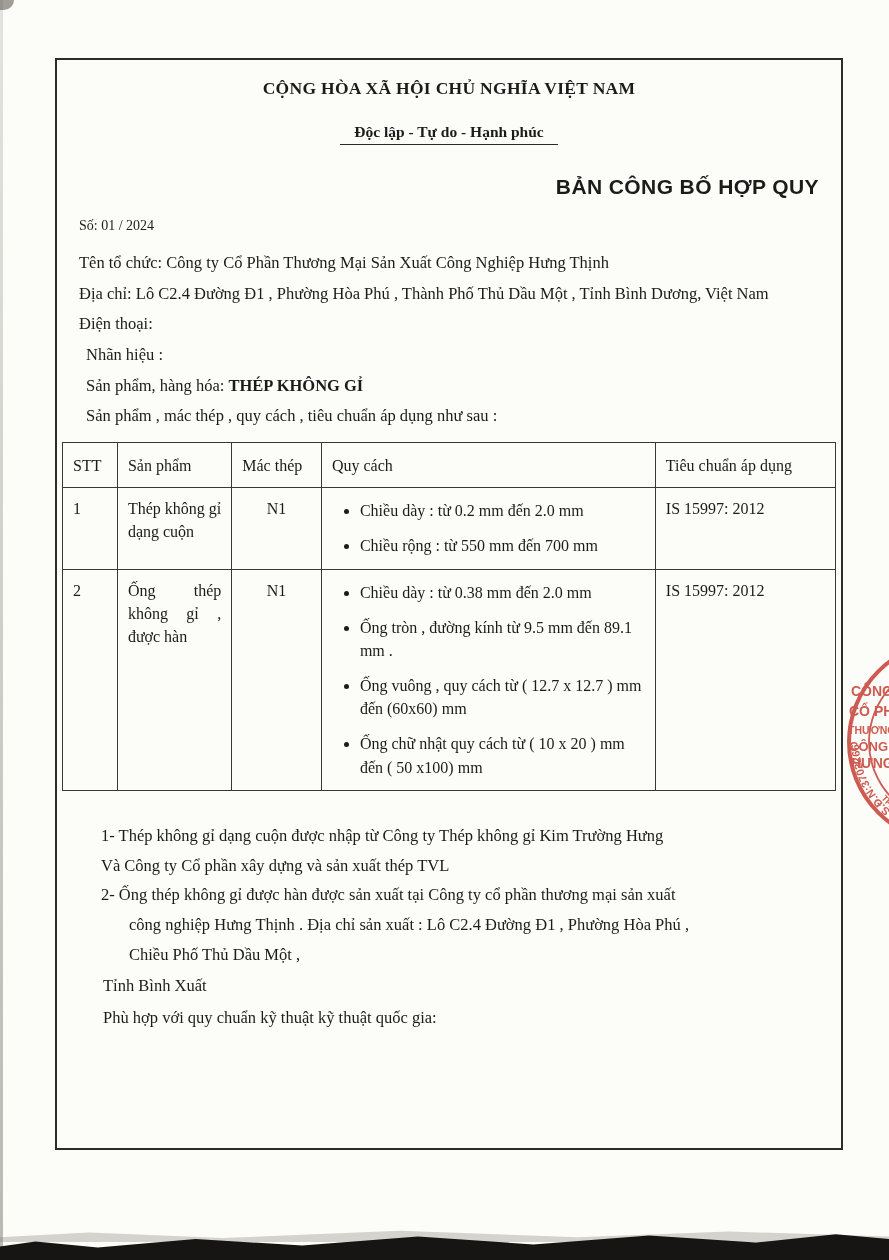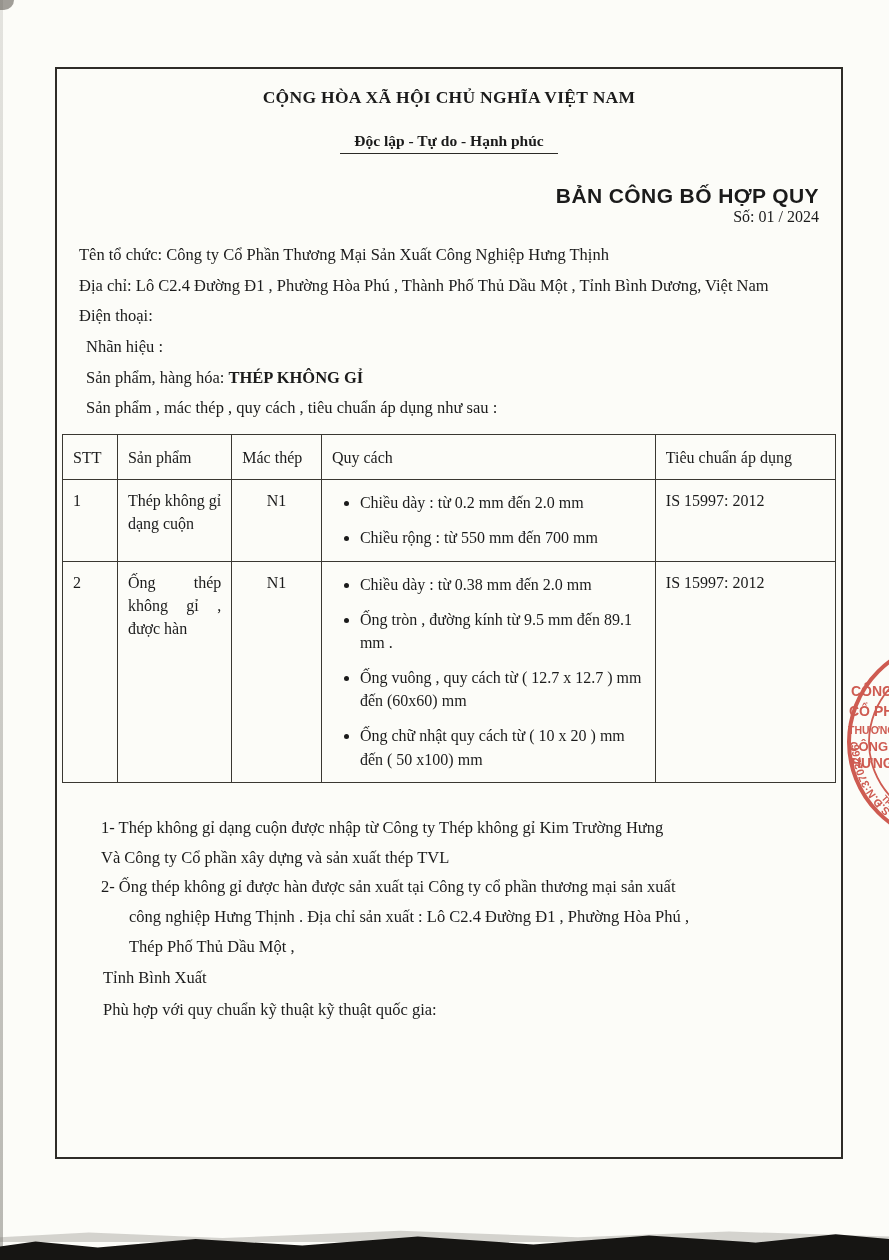--- a/index.html
+++ b/index.html
@@ -3,35 +3,35 @@
 <meta charset="utf-8">
 <style>
   html,body { margin:0; padding:0; background:#ffffff; }
   .page {
     position:relative; width:889px; height:1260px;
     background:#fcfcf8; overflow:hidden;
     font-family:"Liberation Serif","DejaVu Serif",serif;
     color:#1b1b1b;
   }
   .frame {
-    position:absolute; left:55px; top:67px; width:788px; height:1092px;
+    position:absolute; left:55px; top:58px; width:788px; height:1092px;
     border:2px solid #2e2c28; box-sizing:border-box;
     padding:12px 22px 10px 22px;
   }
   .nat-title { text-align:center; font-weight:bold; font-size:17.5px; letter-spacing:.3px; margin-top:6px; }
   .motto-wrap { text-align:center; margin-top:4px; }
   .motto-text {
     display:inline-block; font-weight:bold; font-size:15.5px;
     border-bottom:1.6px solid #2b2a27; padding:0 14px 3px 14px;margin-top:20px;
   }
   .doc-title {
     text-align:right; font-weight:bold; font-size:21px; letter-spacing:.4px;
     font-family:"Liberation Sans","DejaVu Sans",sans-serif; margin-top:30px;
   }
-  .doc-number { text-align:right; font-size:16px; margin-top:0; }
+  .doc-number { text-align:left; font-size:14px; margin-top:19px; }
   .info-block { margin-top:14px; }
   .info { margin:0; font-size:16.5px; line-height:1.86; }
   .info.indent { padding-left:7px; }
   .spec-table {
     width:calc(100% + 34px); margin:10px -17px 0 -17px;
     border-collapse:collapse; table-layout:fixed; font-size:16px;
   }
   .spec-table th, .spec-table td {
     border:1.4px solid #3a3832; vertical-align:top;
     padding:9px 10px; line-height:1.45;
@@ -143,21 +143,21 @@
           <td class="c-tc">IS 15997: 2012</td>
         </tr>
       </tbody>
     </table>
 
     <div class="notes">
       <div class="note-line">1- Thép không gỉ dạng cuộn được nhập từ Công ty Thép không gỉ Kim Trường Hưng</div>
       <div class="note-line">Và Công ty Cổ phần xây dựng và sản xuất thép TVL</div>
       <div class="note-line">2- Ống thép không gỉ được hàn được sản xuất tại Công ty cổ phần thương mại sản xuất</div>
       <div class="note-line n2-indent">công nghiệp Hưng Thịnh . Địa chỉ sản xuất : Lô C2.4 Đường Đ1 , Phường Hòa Phú ,</div>
-      <div class="note-line n2-indent">Thép Phố Thủ Dầu Một ,</div>
+      <div class="note-line n2-indent">Chiều Phố Thủ Dầu Một ,</div>
       <div class="province-line">Tỉnh Bình Xuất</div>
       <div class="conform-line">Phù hợp với quy chuẩn kỹ thuật kỹ thuật quốc gia:</div>
     </div>
 
   </div>
 
   <svg class="stamp" width="212" height="212" viewBox="0 0 212 212" aria-hidden="true">
     <g opacity="0.88">
       <circle cx="106" cy="106" r="100" fill="none" stroke="#c8453a" stroke-width="4"></circle>
       <circle cx="106" cy="106" r="80" fill="none" stroke="#c8453a" stroke-width="1.8"></circle>

